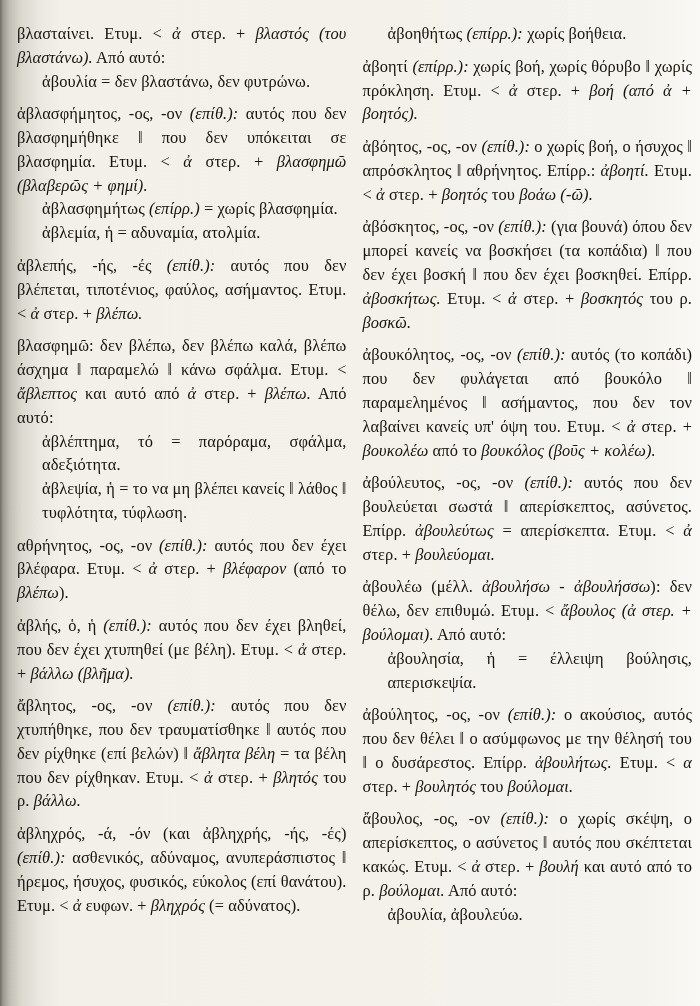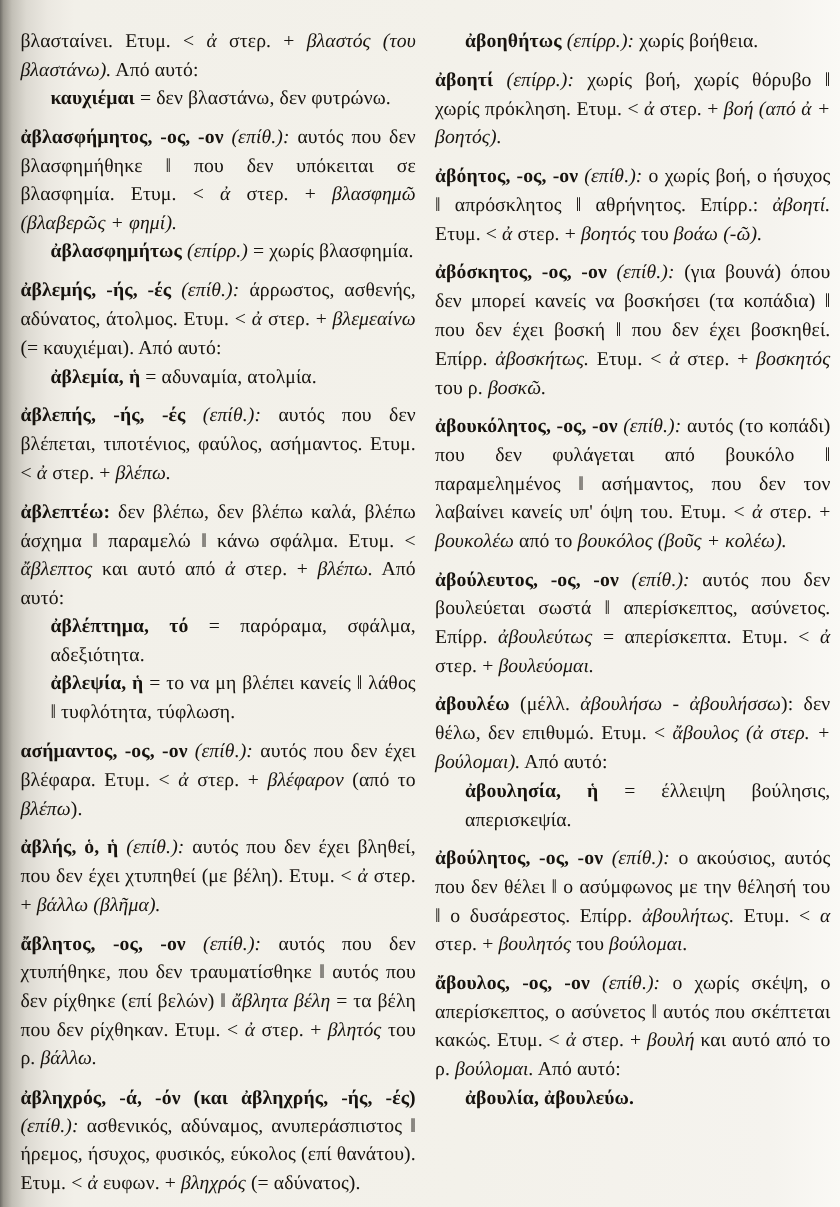--- a/index.html
+++ b/index.html
@@ -29,41 +29,40 @@
     width: 330px;
     font-size: 16.4px;
     line-height: 1.45;
     text-align: justify;
     letter-spacing: 0.1px;
   }
   .entry { margin: 0; }
   .entry.main { margin-top: 9px; }
   .entry:first-child { margin-top: 0; }
   .entry.sub { margin-left: 25px; margin-top: 0; }
-  .s-b { font-weight: bold; }
+  .s-b { font-weight: normal; }
   .s-i { font-style: italic; }
   .s-n { }
 </style>
 </head>
 <body>
 
 <div class="page">
   <div class="columns">
     <div class="col">
         <p class="entry cont"><span class="s-n">βλασταίνει. Ετυμ. &lt; </span><span class="s-i">ἀ</span><span class="s-n"> στερ. + </span><span class="s-i">βλαστός (του βλαστάνω).</span><span class="s-n"> Από αυτό:</span></p>
-        <p class="entry sub"><span class="s-b">καυχιέμαι</span><span class="s-n"> = δεν βλαστάνω, δεν φυτρώνω.</span></p>
+        <p class="entry sub"><span class="s-b">ἀβουλία</span><span class="s-n"> = δεν βλαστάνω, δεν φυτρώνω.</span></p>
         <p class="entry main"><span class="s-b">ἀβλασφήμητος, -ος, -ον </span><span class="s-i">(επίθ.):</span><span class="s-n"> αυτός που δεν βλασφημήθηκε ‖ που δεν υπόκειται σε βλασφημία. Ετυμ. &lt; </span><span class="s-i">ἀ</span><span class="s-n"> στερ. + </span><span class="s-i">βλασφημῶ (βλαβερῶς + φημί).</span></p>
         <p class="entry sub"><span class="s-b">ἀβλασφημήτως </span><span class="s-i">(επίρρ.)</span><span class="s-n"> = χωρίς βλασφημία.</span></p>
-        <p class="entry main"><span class="s-b">ἀβλεμής, -ής, -ές </span><span class="s-i">(επίθ.):</span><span class="s-n"> άρρωστος, ασθενής, αδύνατος, άτολμος. Ετυμ. &lt; </span><span class="s-i">ἀ</span><span class="s-n"> στερ. + </span><span class="s-i">βλεμεαίνω</span><span class="s-n"> (= καυχιέμαι). Από αυτό:</span></p>
         <p class="entry sub"><span class="s-b">ἀβλεμία, ἡ</span><span class="s-n"> = αδυναμία, ατολμία.</span></p>
         <p class="entry main"><span class="s-b">ἀβλεπής, -ής, -ές </span><span class="s-i">(επίθ.):</span><span class="s-n"> αυτός που δεν βλέπεται, τιποτένιος, φαύλος, ασήμαντος. Ετυμ. &lt; </span><span class="s-i">ἀ</span><span class="s-n"> στερ. + </span><span class="s-i">βλέπω.</span></p>
-        <p class="entry main"><span class="s-b">ἀβλεπτέω:</span><span class="s-n"> δεν βλέπω, δεν βλέπω καλά, βλέπω άσχημα ‖ παραμελώ ‖ κάνω σφάλμα. Ετυμ. &lt; </span><span class="s-i">ἄβλεπτος</span><span class="s-n"> και αυτό από </span><span class="s-i">ἀ</span><span class="s-n"> στερ. + </span><span class="s-i">βλέπω.</span><span class="s-n"> Από αυτό:</span></p>
+        <p class="entry main"><span class="s-b">βλασφημῶ:</span><span class="s-n"> δεν βλέπω, δεν βλέπω καλά, βλέπω άσχημα ‖ παραμελώ ‖ κάνω σφάλμα. Ετυμ. &lt; </span><span class="s-i">ἄβλεπτος</span><span class="s-n"> και αυτό από </span><span class="s-i">ἀ</span><span class="s-n"> στερ. + </span><span class="s-i">βλέπω.</span><span class="s-n"> Από αυτό:</span></p>
         <p class="entry sub"><span class="s-b">ἀβλέπτημα, τό</span><span class="s-n"> = παρόραμα, σφάλμα, αδεξιότητα.</span></p>
         <p class="entry sub"><span class="s-b">ἀβλεψία, ἡ</span><span class="s-n"> = το να μη βλέπει κανείς ‖ λάθος ‖ τυφλότητα, τύφλωση.</span></p>
-        <p class="entry main"><span class="s-b">ασήμαντος, -ος, -ον </span><span class="s-i">(επίθ.):</span><span class="s-n"> αυτός που δεν έχει βλέφαρα. Ετυμ. &lt; </span><span class="s-i">ἀ</span><span class="s-n"> στερ. + </span><span class="s-i">βλέφαρον</span><span class="s-n"> (από το </span><span class="s-i">βλέπω</span><span class="s-n">).</span></p>
+        <p class="entry main"><span class="s-b">αθρήνητος, -ος, -ον </span><span class="s-i">(επίθ.):</span><span class="s-n"> αυτός που δεν έχει βλέφαρα. Ετυμ. &lt; </span><span class="s-i">ἀ</span><span class="s-n"> στερ. + </span><span class="s-i">βλέφαρον</span><span class="s-n"> (από το </span><span class="s-i">βλέπω</span><span class="s-n">).</span></p>
         <p class="entry main"><span class="s-b">ἀβλής, ὁ, ἡ </span><span class="s-i">(επίθ.):</span><span class="s-n"> αυτός που δεν έχει βληθεί, που δεν έχει χτυπηθεί (με βέλη). Ετυμ. &lt; </span><span class="s-i">ἀ</span><span class="s-n"> στερ. + </span><span class="s-i">βάλλω (βλῆμα).</span></p>
         <p class="entry main"><span class="s-b">ἄβλητος, -ος, -ον </span><span class="s-i">(επίθ.):</span><span class="s-n"> αυτός που δεν χτυπήθηκε, που δεν τραυματίσθηκε ‖ αυτός που δεν ρίχθηκε (επί βελών) ‖ </span><span class="s-i">ἄβλητα βέλη</span><span class="s-n"> = τα βέλη που δεν ρίχθηκαν. Ετυμ. &lt; </span><span class="s-i">ἀ</span><span class="s-n"> στερ. + </span><span class="s-i">βλητός</span><span class="s-n"> του ρ. </span><span class="s-i">βάλλω.</span></p>
         <p class="entry main"><span class="s-b">ἀβληχρός, -ά, -όν (και ἀβληχρής, -ής, -ές) </span><span class="s-i">(επίθ.):</span><span class="s-n"> ασθενικός, αδύναμος, ανυπεράσπιστος ‖ ήρεμος, ήσυχος, φυσικός, εύκολος (επί θανάτου). Ετυμ. &lt; </span><span class="s-i">ἀ</span><span class="s-n"> ευφων. + </span><span class="s-i">βληχρός</span><span class="s-n"> (= αδύνατος).</span></p>
       </div>
     <div class="col">
         <p class="entry sub"><span class="s-b">ἀβοηθήτως </span><span class="s-i">(επίρρ.):</span><span class="s-n"> χωρίς βοήθεια.</span></p>
         <p class="entry main"><span class="s-b">ἀβοητί </span><span class="s-i">(επίρρ.):</span><span class="s-n"> χωρίς βοή, χωρίς θόρυβο ‖ χωρίς πρόκληση. Ετυμ. &lt; </span><span class="s-i">ἀ</span><span class="s-n"> στερ. + </span><span class="s-i">βοή (από ἀ + βοητός).</span></p>
         <p class="entry main"><span class="s-b">ἀβόητος, -ος, -ον </span><span class="s-i">(επίθ.):</span><span class="s-n"> ο χωρίς βοή, ο ήσυχος ‖ απρόσκλητος ‖ αθρήνητος. Επίρρ.: </span><span class="s-i">ἀβοητί.</span><span class="s-n"> Ετυμ. &lt; </span><span class="s-i">ἀ</span><span class="s-n"> στερ. + </span><span class="s-i">βοητός</span><span class="s-n"> του </span><span class="s-i">βοάω (-ῶ).</span></p>
         <p class="entry main"><span class="s-b">ἀβόσκητος, -ος, -ον </span><span class="s-i">(επίθ.):</span><span class="s-n"> (για βουνά) όπου δεν μπορεί κανείς να βοσκήσει (τα κοπάδια) ‖ που δεν έχει βοσκή ‖ που δεν έχει βοσκηθεί. Επίρρ. </span><span class="s-i">ἀβοσκήτως.</span><span class="s-n"> Ετυμ. &lt; </span><span class="s-i">ἀ</span><span class="s-n"> στερ. + </span><span class="s-i">βοσκητός</span><span class="s-n"> του ρ. </span><span class="s-i">βοσκῶ.</span></p>
         <p class="entry main"><span class="s-b">ἀβουκόλητος, -ος, -ον </span><span class="s-i">(επίθ.):</span><span class="s-n"> αυτός (το κοπάδι) που δεν φυλάγεται από βουκόλο ‖ παραμελημένος ‖ ασήμαντος, που δεν τον λαβαίνει κανείς υπ' όψη του. Ετυμ. &lt; </span><span class="s-i">ἀ</span><span class="s-n"> στερ. + </span><span class="s-i">βουκολέω</span><span class="s-n"> από το </span><span class="s-i">βουκόλος (βοῦς + κολέω).</span></p>

